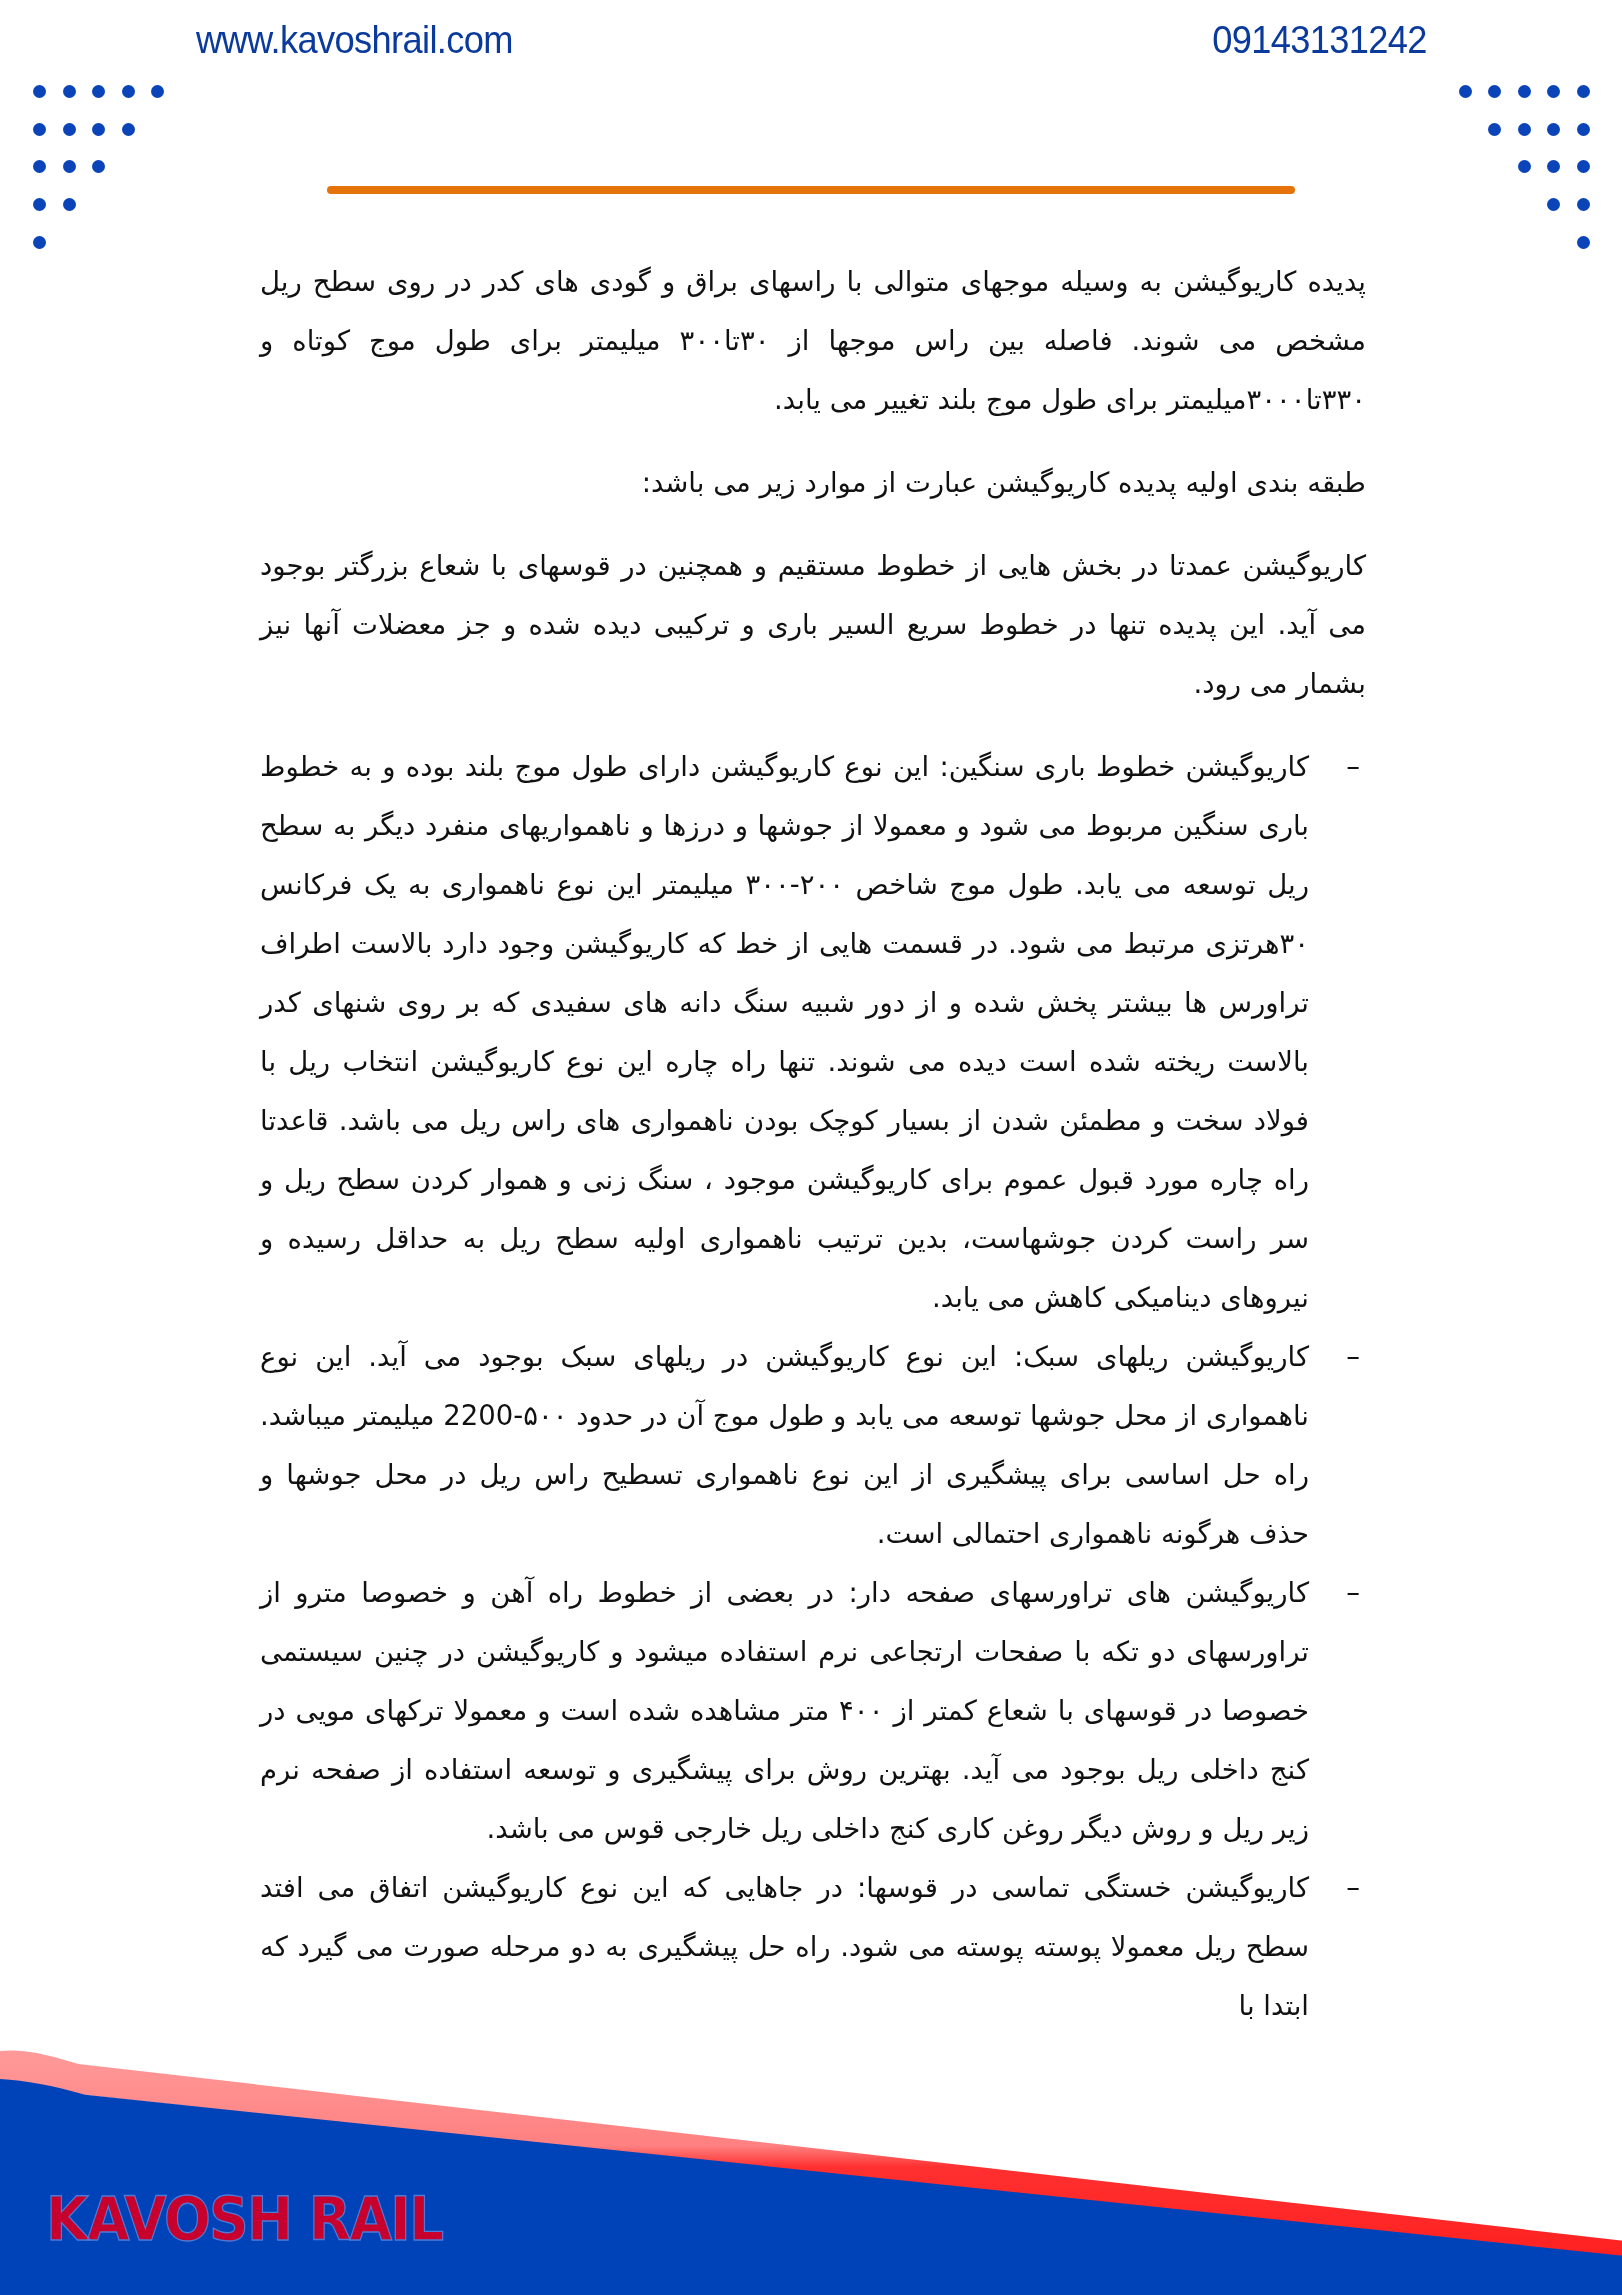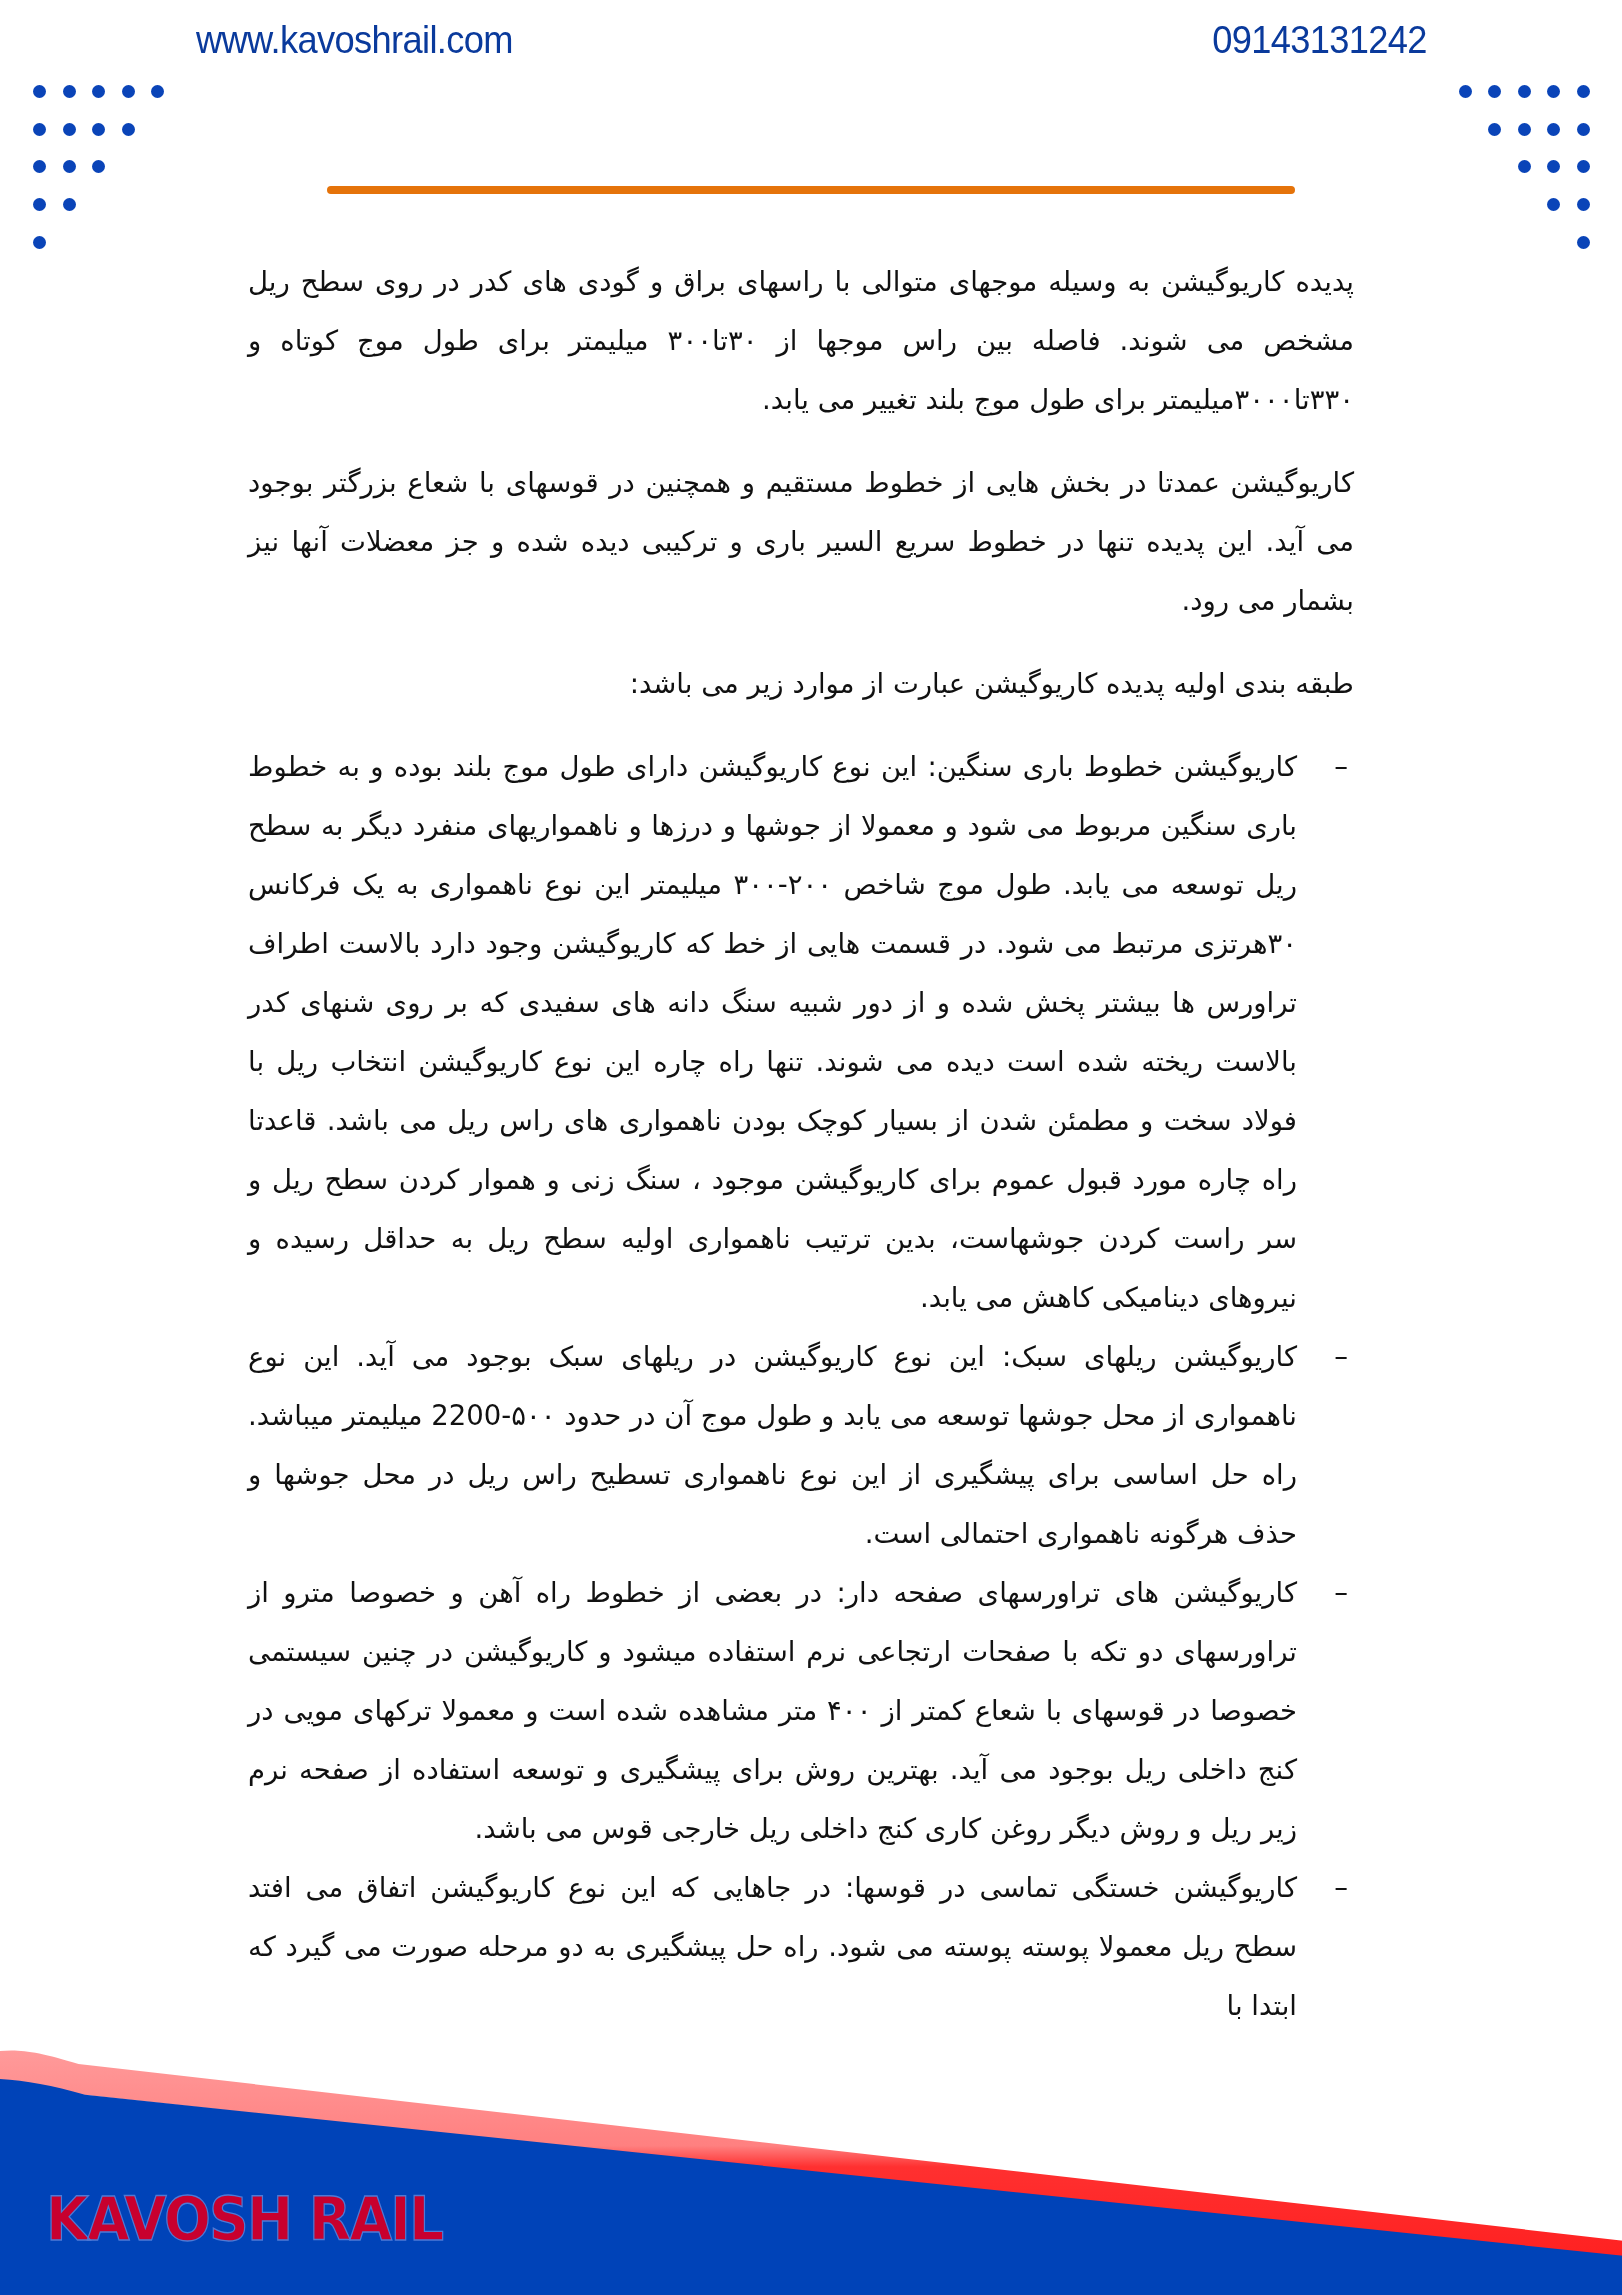--- a/index.html
+++ b/index.html
@@ -22,21 +22,21 @@
     }
     .dots { position: absolute; top: 0; width: 170px; height: 262px; }
     .dots.left { left: 0; }
     .dots.right { right: 0; }
     .dot { position: absolute; width: 13px; height: 13px; border-radius: 50%; background: #0a44b8; }
     .accent-line {
       position: absolute; left: 327px; top: 186px; width: 968px; height: 7.9px;
       border-radius: 3.9px; background: #e5730a;
     }
     .content {
-      position: absolute; left: 248px; top: 252px; width: 1106px;
+      position: absolute; left: 260px; top: 252px; width: 1106px;
       direction: rtl; text-align: justify;
       font-size: 27.5px; line-height: 59px; color: #111;
     }
     .content p { margin: 0 0 24px 0; }
     .content p.last-line-short { text-align-last: right; }
     .bullets { list-style: none; margin: 0; padding: 0; }
     .bullets li {
       position: relative; padding-right: 57px; margin: 0;
       text-align: justify;
     }
@@ -91,22 +91,22 @@
       <div class="dot" style="right: 92px; top: 160px;"></div>
       <div class="dot" style="right: 33px; top: 198px;"></div>
       <div class="dot" style="right: 63px; top: 198px;"></div>
       <div class="dot" style="right: 33px; top: 236px;"></div>
     </div>
 
   <div class="accent-line"></div>
 
   <div class="content">
     <p class="last-line-short">پدیده کاریوگیشن به وسیله موجهای متوالی با راسهای براق و گودی های کدر در روی سطح ریل مشخص می شوند. فاصله بین راس موجها از ۳۰تا۳۰۰ میلیمتر برای طول موج کوتاه و ۳۳۰تا۳۰۰۰میلیمتر برای طول موج بلند تغییر می یابد.</p>
+    <p class="last-line-short">طبقه بندی اولیه پدیده کاریوگیشن عبارت از موارد زیر می باشد:</p>
     <p class="last-line-short">کاریوگیشن عمدتا در بخش هایی از خطوط مستقیم و همچنین در قوسهای با شعاع بزرگتر بوجود می آید. این پدیده تنها در خطوط سریع السیر باری و ترکیبی دیده شده و جز معضلات آنها نیز بشمار می رود.</p>
-    <p class="last-line-short">طبقه بندی اولیه پدیده کاریوگیشن عبارت از موارد زیر می باشد:</p>
     <ul class="bullets">
       <li>
         <span class="dash">–</span>
         <span>کاریوگیشن خطوط باری سنگین: این نوع کاریوگیشن دارای طول موج بلند بوده و به خطوط باری سنگین مربوط می شود و معمولا از جوشها و درزها و ناهمواریهای منفرد دیگر به سطح ریل توسعه می یابد. طول موج شاخص ۲۰۰-۳۰۰ میلیمتر این نوع ناهمواری به یک فرکانس ۳۰هرتزی مرتبط می شود. در قسمت هایی از خط که کاریوگیشن وجود دارد بالاست اطراف تراورس ها بیشتر پخش شده و از دور شبیه سنگ دانه های سفیدی که بر روی شنهای کدر بالاست ریخته شده است دیده می شوند. تنها راه چاره این نوع کاریوگیشن انتخاب ریل با فولاد سخت و مطمئن شدن از بسیار کوچک بودن ناهمواری های راس ریل می باشد. قاعدتا راه چاره مورد قبول عموم برای کاریوگیشن موجود ، سنگ زنی و هموار کردن سطح ریل و سر راست کردن جوشهاست، بدین ترتیب ناهمواری اولیه سطح ریل به حداقل رسیده و نیروهای دینامیکی کاهش می یابد.</span>
       </li>
       <li>
         <span class="dash">–</span>
         <span>کاریوگیشن ریلهای سبک: این نوع کاریوگیشن در ریلهای سبک بوجود می آید. این نوع ناهمواری از محل جوشها توسعه می یابد و طول موج آن در حدود ۵۰۰-2200 میلیمتر میباشد. راه حل اساسی برای پیشگیری از این نوع ناهمواری تسطیح راس ریل در محل جوشها و حذف هرگونه ناهمواری احتمالی است.</span>
       </li>
       <li>

